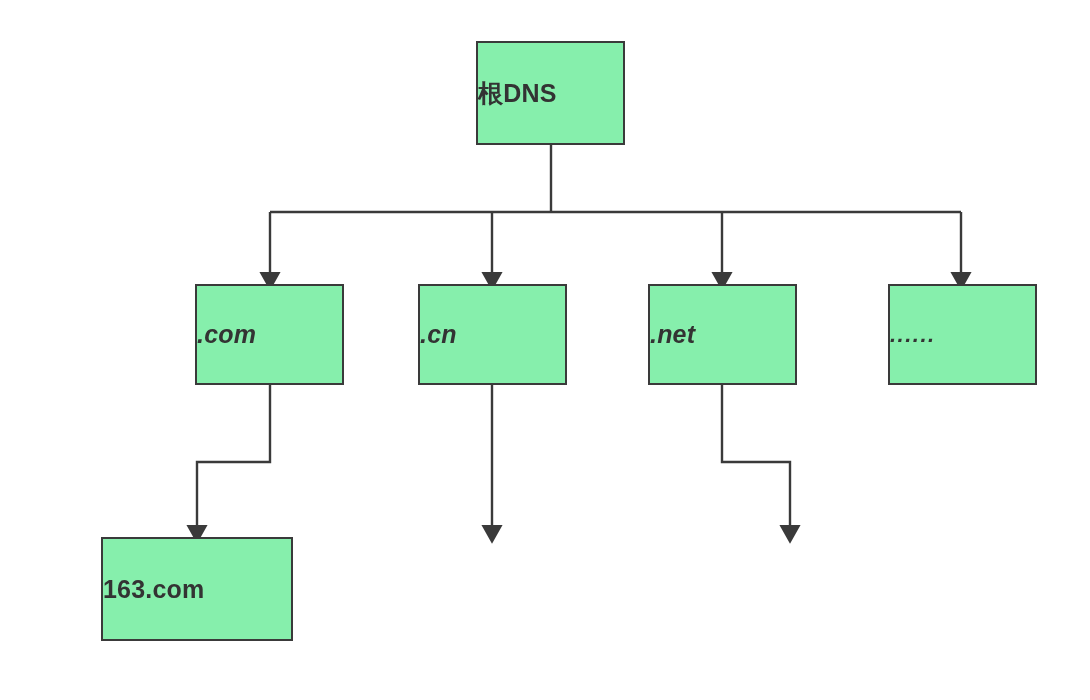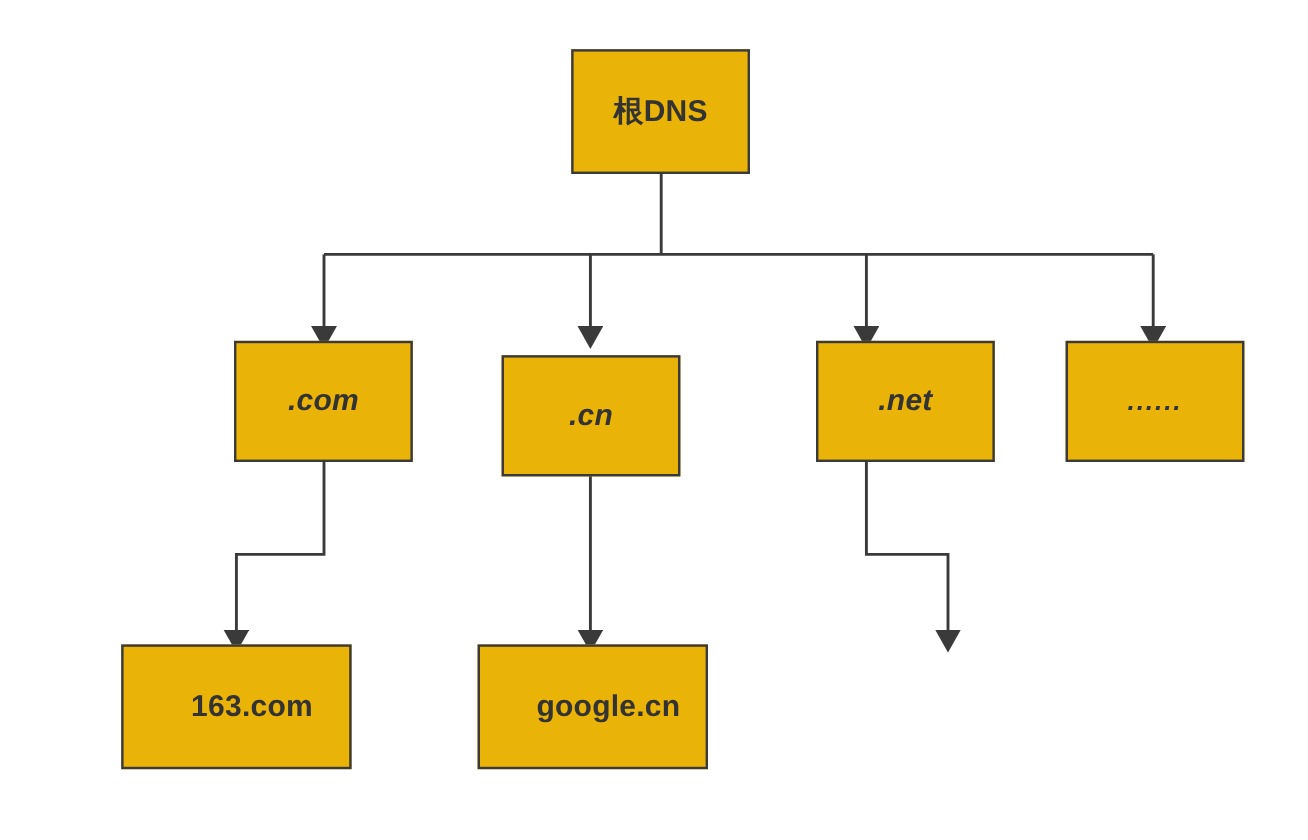--- a/index.html
+++ b/index.html
@@ -20,43 +20,43 @@
   #edges {
     position: absolute;
     left: 0;
     top: 0;
     width: 1090px;
     height: 700px;
   }
   .node {
     position: absolute;
     box-sizing: border-box;
-    background: #eab308;
+    background: #86efac;
     border: 2px solid #3a3a3a;
     display: flex;
     align-items: center;
-    justify-content: center;
+    justify-content: flex-start;
     color: #333333;
     font-weight: bold;
     letter-spacing: 0.2px;
     z-index: 2;
   }
   .node-label {
     display: block;
     line-height: 1;
     white-space: nowrap;
   }
   .n-root  { left: 476px; top: 41px;  width: 149px; height: 104px; font-size: 25px; }
   .n-l2    { top: 284px; width: 149px; height: 101px; font-size: 25px; font-style: italic; }
   .n-com   { left: 195px; }
-  .n-cn    { left: 418px; margin-top: 12px; }
-  .n-net   { left: 648px; margin-left: 32px; }
+  .n-cn    { left: 418px; }
+  .n-net   { left: 648px; }
   .n-etc   { left: 888px; }
   .n-etc .node-label { font-size: 22px; letter-spacing: 1.5px; }
-  .n-l3    { top: 537px; width: 192px; height: 104px; font-size: 25px; padding-left: 26px; }
+  .n-l3    { top: 537px; width: 192px; height: 104px; font-size: 25px; }
   .n-163   { left: 101px; }
   .n-goog  { left: 398px; }
   .n-csdn  { left: 694px; }
 </style>
 </head>
 <body>
 
 <div id="canvas">
 
   <svg id="edges" viewBox="0 0 1090 700" xmlns="http://www.w3.org/2000/svg">
@@ -101,18 +101,15 @@
   </div>
 
   <div class="node n-l2 n-etc">
     <span class="node-label">......</span>
   </div>
 
   <div class="node n-l3 n-163">
     <span class="node-label">163.com</span>
   </div>
 
-  <div class="node n-l3 n-goog">
-    <span class="node-label">google.cn</span>
-  </div>
 
 
 </div>
 
 </body></html>

